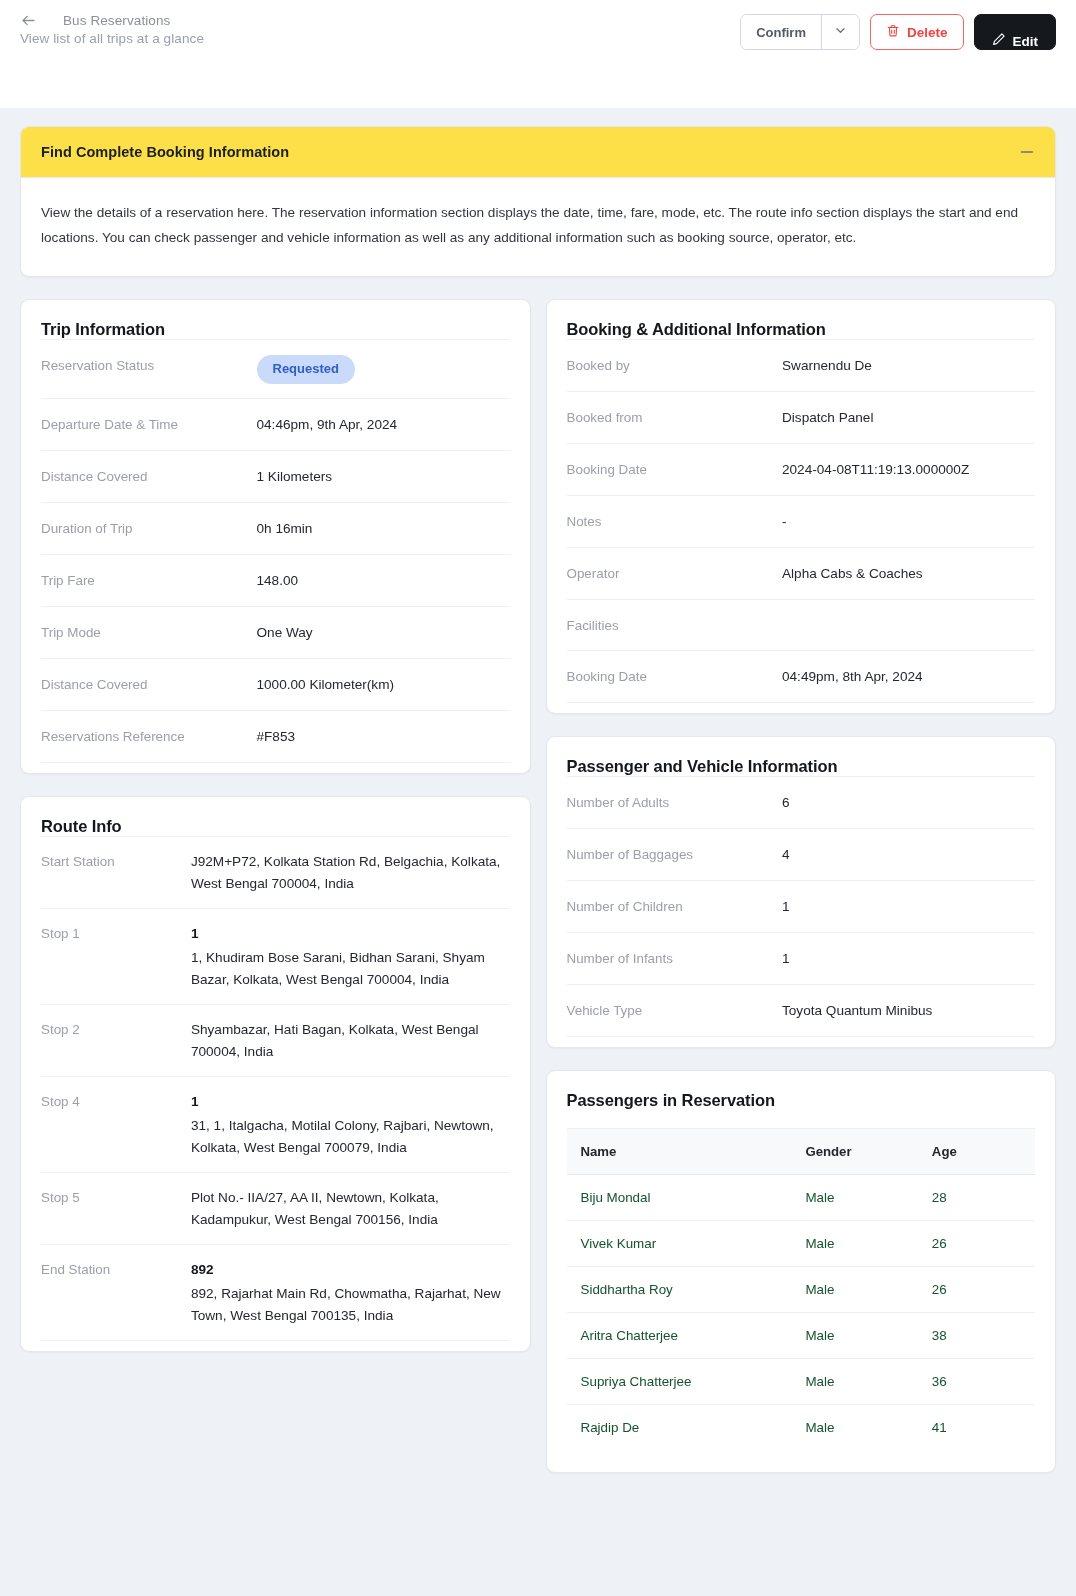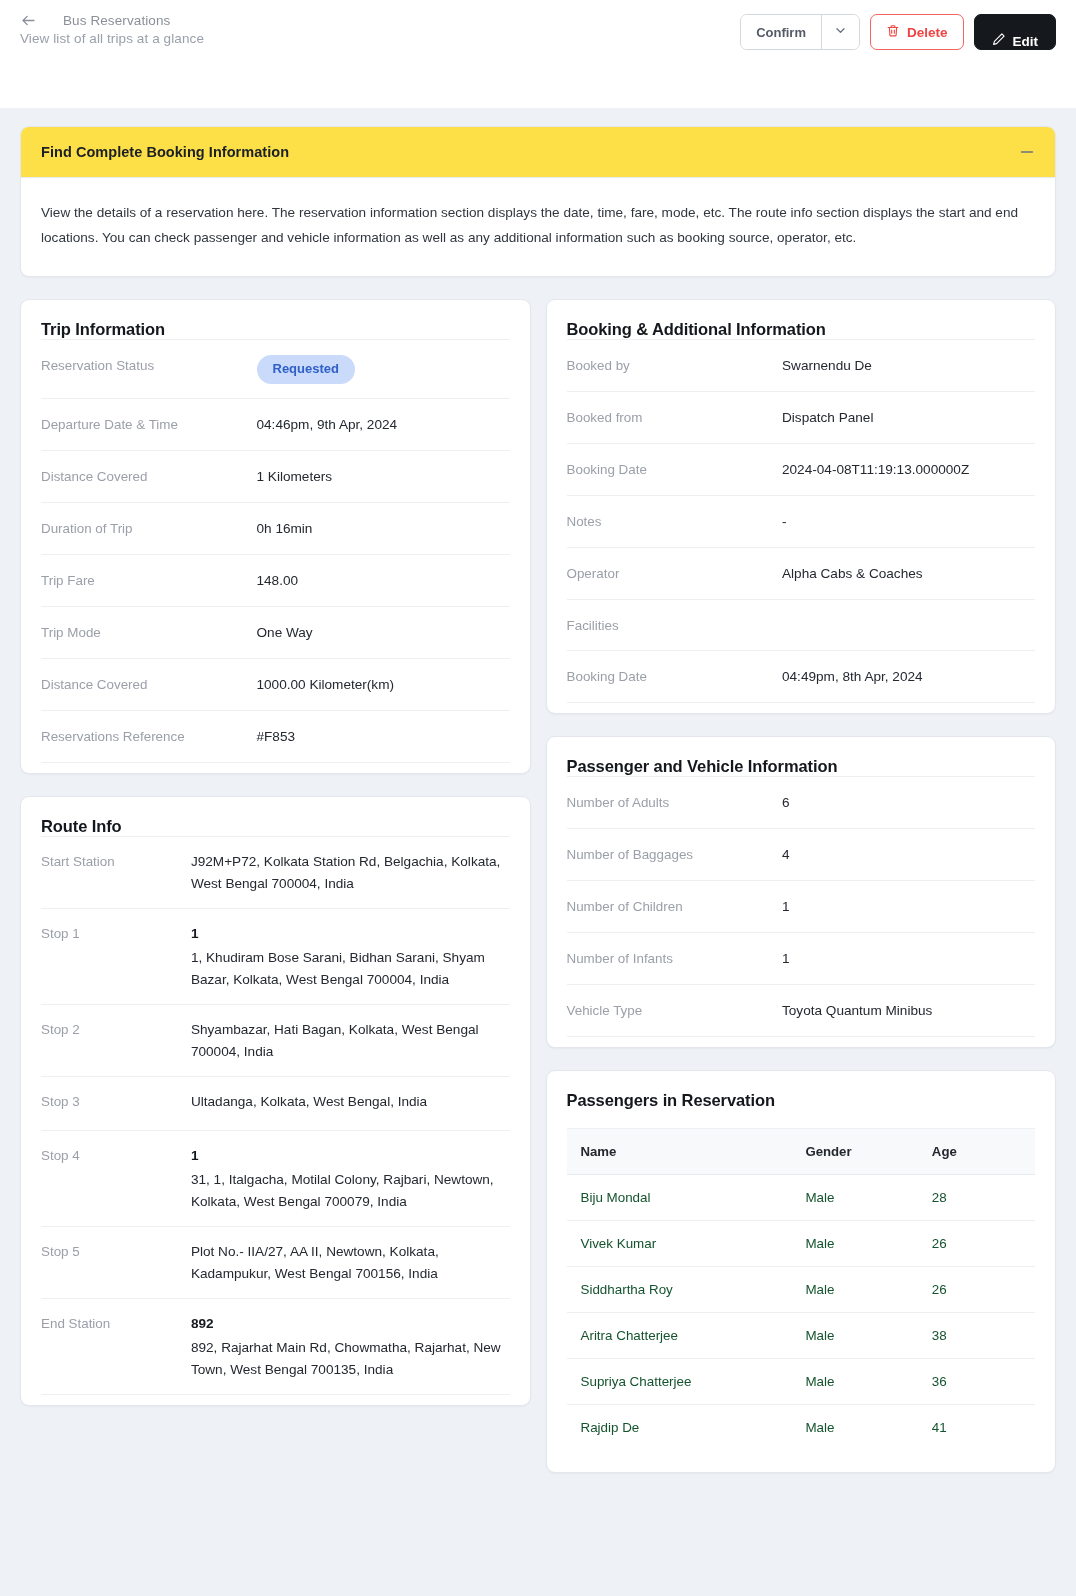--- a/index.html
+++ b/index.html
@@ -365,27 +365,20 @@
           </div>
 
           <div class="kv route">
             <div class="kv-key">Stop 2</div>
             <div class="kv-val">
               
               <span>Shyambazar, Hati Bagan, Kolkata, West Bengal 700004, India</span>
             </div>
           </div>
 
-          <div class="kv route">
-            <div class="kv-key">Stop 3</div>
-            <div class="kv-val">
-              
-              <span>Ultadanga, Kolkata, West Bengal, India</span>
-            </div>
-          </div>
 
           <div class="kv route">
             <div class="kv-key">Stop 4</div>
             <div class="kv-val">
               <span class="strong">1</span>
               <span>31, 1, Italgacha, Motilal Colony, Rajbari, Newtown, Kolkata, West Bengal 700079, India</span>
             </div>
           </div>
 
           <div class="kv route">

